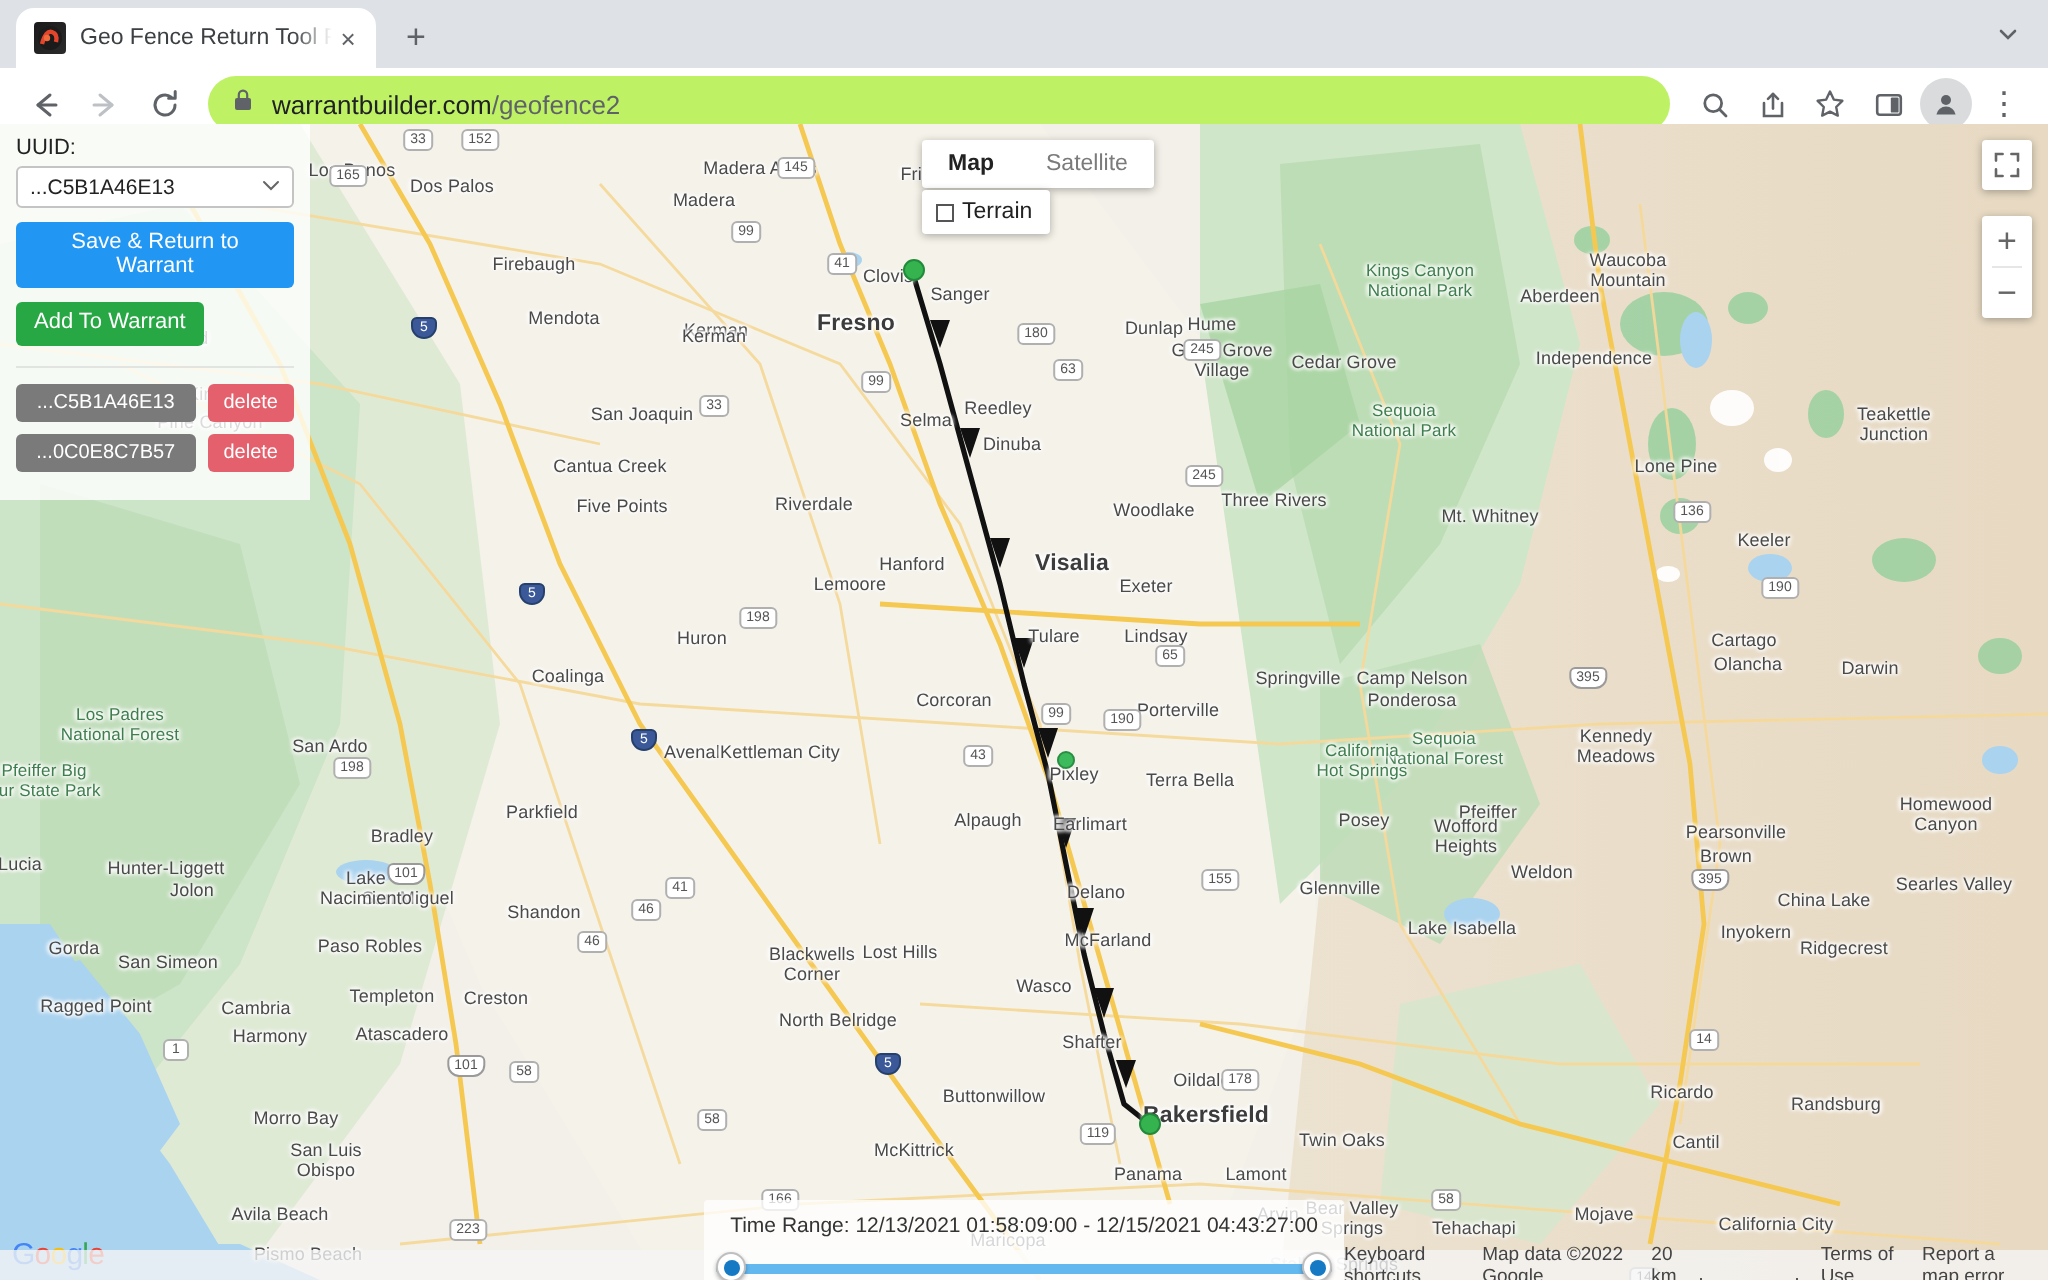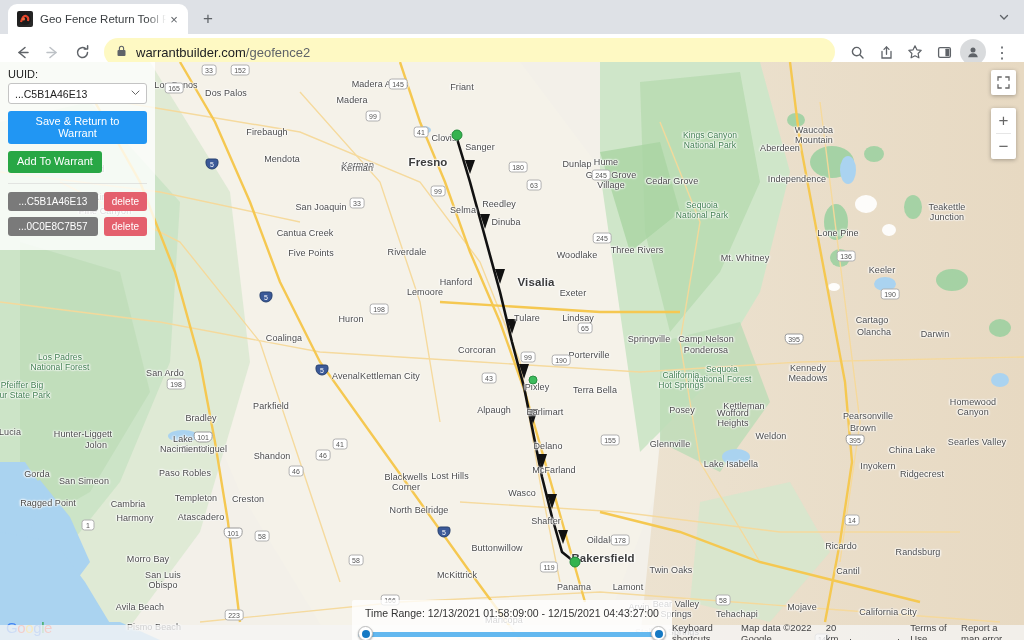--- a/index.html
+++ b/index.html
@@ -55,21 +55,21 @@
     height: 36px; background: #fff; display: flex; align-items: center;
     padding: 0 8px; gap: 2px;
   }
   .tb-btn {
     width: 28px; height: 28px; border-radius: 50%; flex: 0 0 28px;
     display: flex; align-items: center; justify-content: center;
     color: #5f6368;
   }
   .tb-btn.disabled { color: #bdc1c6; }
   .omnibox {
-    flex: 1; height: 28px; background: #fef9c3; border-radius: 14px;
+    flex: 1; height: 28px; background: #bef264; border-radius: 14px;
     display: flex; align-items: center; padding: 0 12px; margin: 0 6px;
     gap: 9px; min-width: 0;
   }
   .omnibox-text { font-size: 13px; color: #202124; white-space: nowrap; }
   .omnibox-text .path { color: #5f6368; }
   .tb-right { display: flex; align-items: center; gap: 1px; }
   .avatar-btn {
     width: 26px; height: 26px; border-radius: 50%; background: #d9dbdd;
     display: flex; align-items: center; justify-content: center;
   }
@@ -499,21 +499,21 @@
 Nacimiento</div>
           <div class="maplabel city" style="left: 577px; top: 102px;">Dunlap</div>
           <div class="maplabel city" style="left: 611px; top: 118px; text-align: center; white-space: pre;">Grant Grove
 Village</div>
           <div class="maplabel city" style="left: 606px; top: 100px;">Hume</div>
           <div class="maplabel city" style="left: 672px; top: 119px;">Cedar Grove</div>
           <div class="maplabel city" style="left: 706px; top: 277px;">Camp Nelson</div>
           <div class="maplabel city" style="left: 706px; top: 288px;">Ponderosa</div>
           <div class="maplabel city" style="left: 670px; top: 382px;">Glennville</div>
           <div class="maplabel city" style="left: 682px; top: 348px;">Posey</div>
-          <div class="maplabel city" style="left: 744px; top: 344px;">Kettleman</div>
+          <div class="maplabel city" style="left: 744px; top: 344px;">Pfeiffer</div>
           <div class="maplabel city" style="left: 733px; top: 356px; text-align: center; white-space: pre;">Wofford
 Heights</div>
           <div class="maplabel city" style="left: 771px; top: 374px;">Weldon</div>
           <div class="maplabel city" style="left: 731px; top: 402px;">Lake Isabella</div>
           <div class="maplabel city" style="left: 808px; top: 311px; text-align: center; white-space: pre;">Kennedy
 Meadows</div>
           <div class="maplabel city" style="left: 878px; top: 404px;">Inyokern</div>
           <div class="maplabel city" style="left: 922px; top: 412px;">Ridgecrest</div>
           <div class="maplabel city" style="left: 912px; top: 388px;">China Lake</div>
           <div class="maplabel city" style="left: 977px; top: 380px;">Searles Valley</div>
@@ -629,20 +629,30 @@
       <div class="uuid-row">
         <div class="uuid-chip">...C5B1A46E13</div>
         <button class="btn-del">delete</button>
       </div>
       <div class="uuid-row">
         <div class="uuid-chip">...0C0E8C7B57</div>
         <button class="btn-del">delete</button>
       </div>
     </div>
 
+    <div class="maptype">
+      <div class="maptype-row">
+        <div class="mt-btn active">Map</div>
+        <div class="mt-btn">Satellite</div>
+      </div>
+      <div class="maptype-sub">
+        <span class="chkbox"></span>
+        <span>Terrain</span>
+      </div>
+    </div>
 
     <div class="ctl-fullscreen">
       <svg width="13" height="13" viewBox="0 0 13 13">
         <path d="M1 4.3 V1 H4.3 M8.7 1 H12 V4.3 M12 8.7 V12 H8.7 M4.3 12 H1 V8.7" stroke="#666" stroke-width="1.3" fill="none" stroke-linecap="round"></path>
       </svg>
     </div>
     <div class="ctl-zoom">
       <div>+</div>
       <div class="sep"></div>
       <div>−</div>

